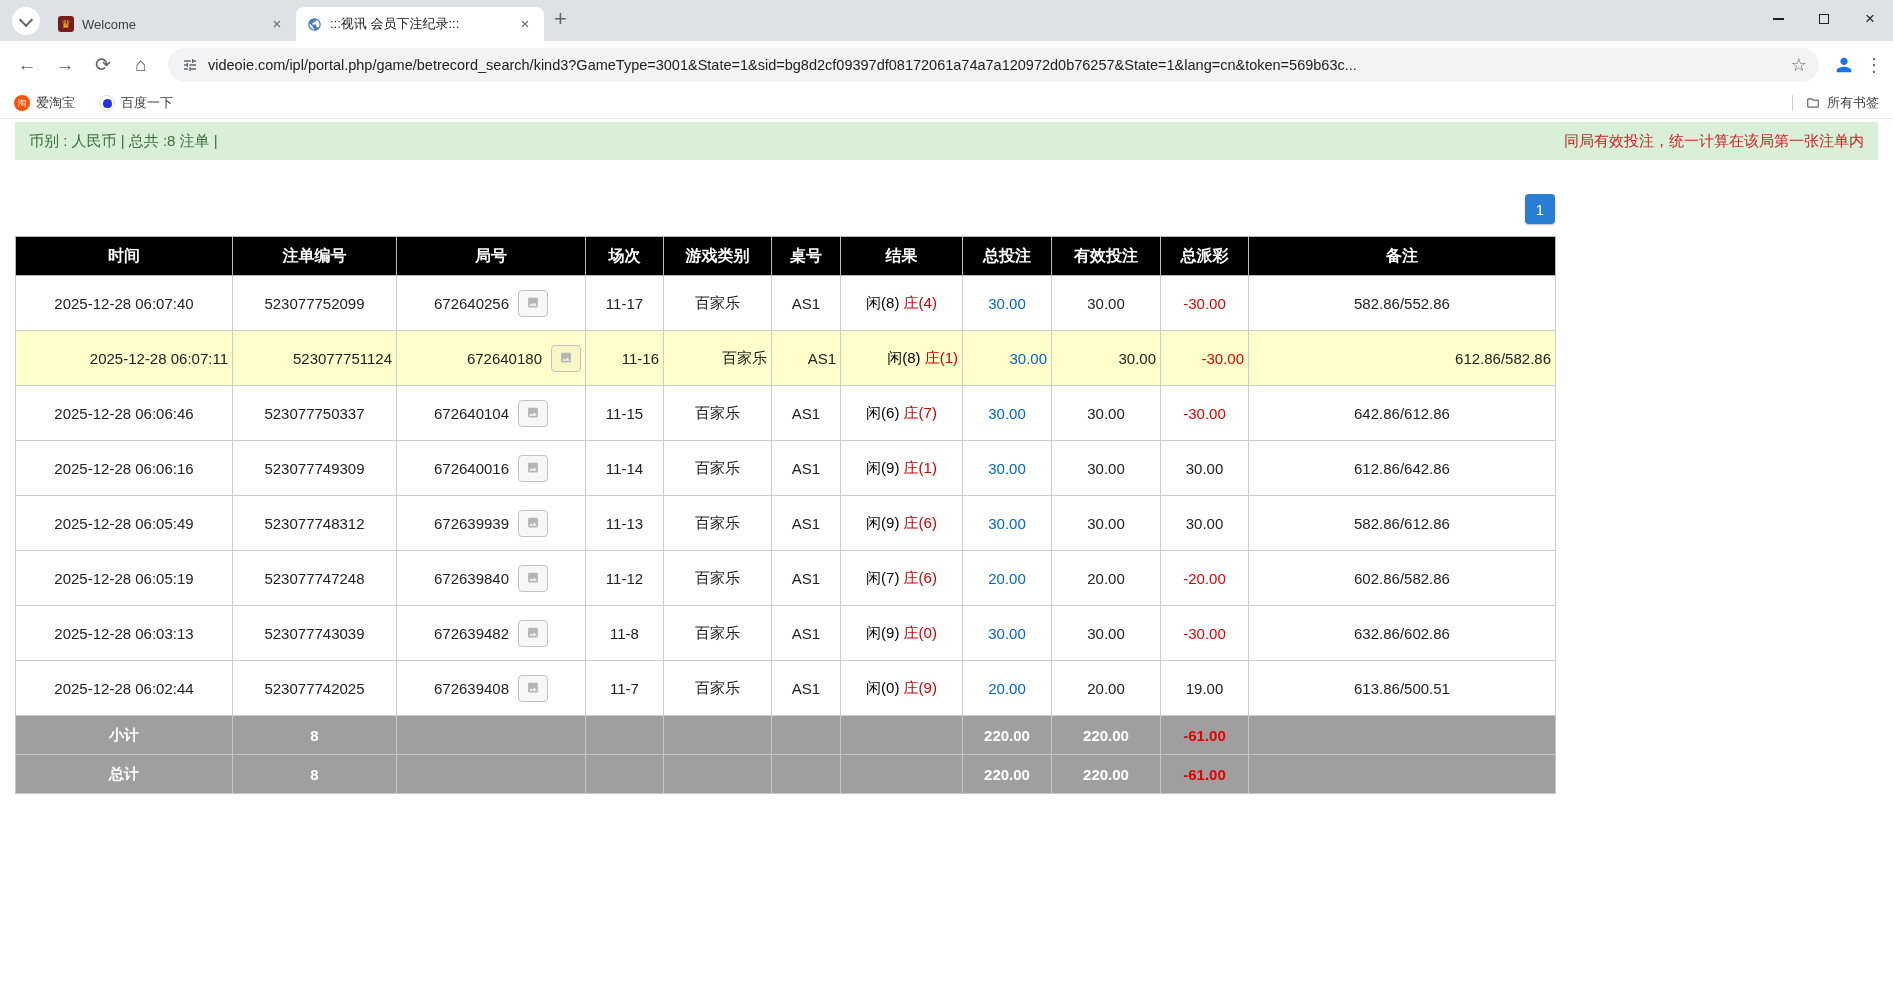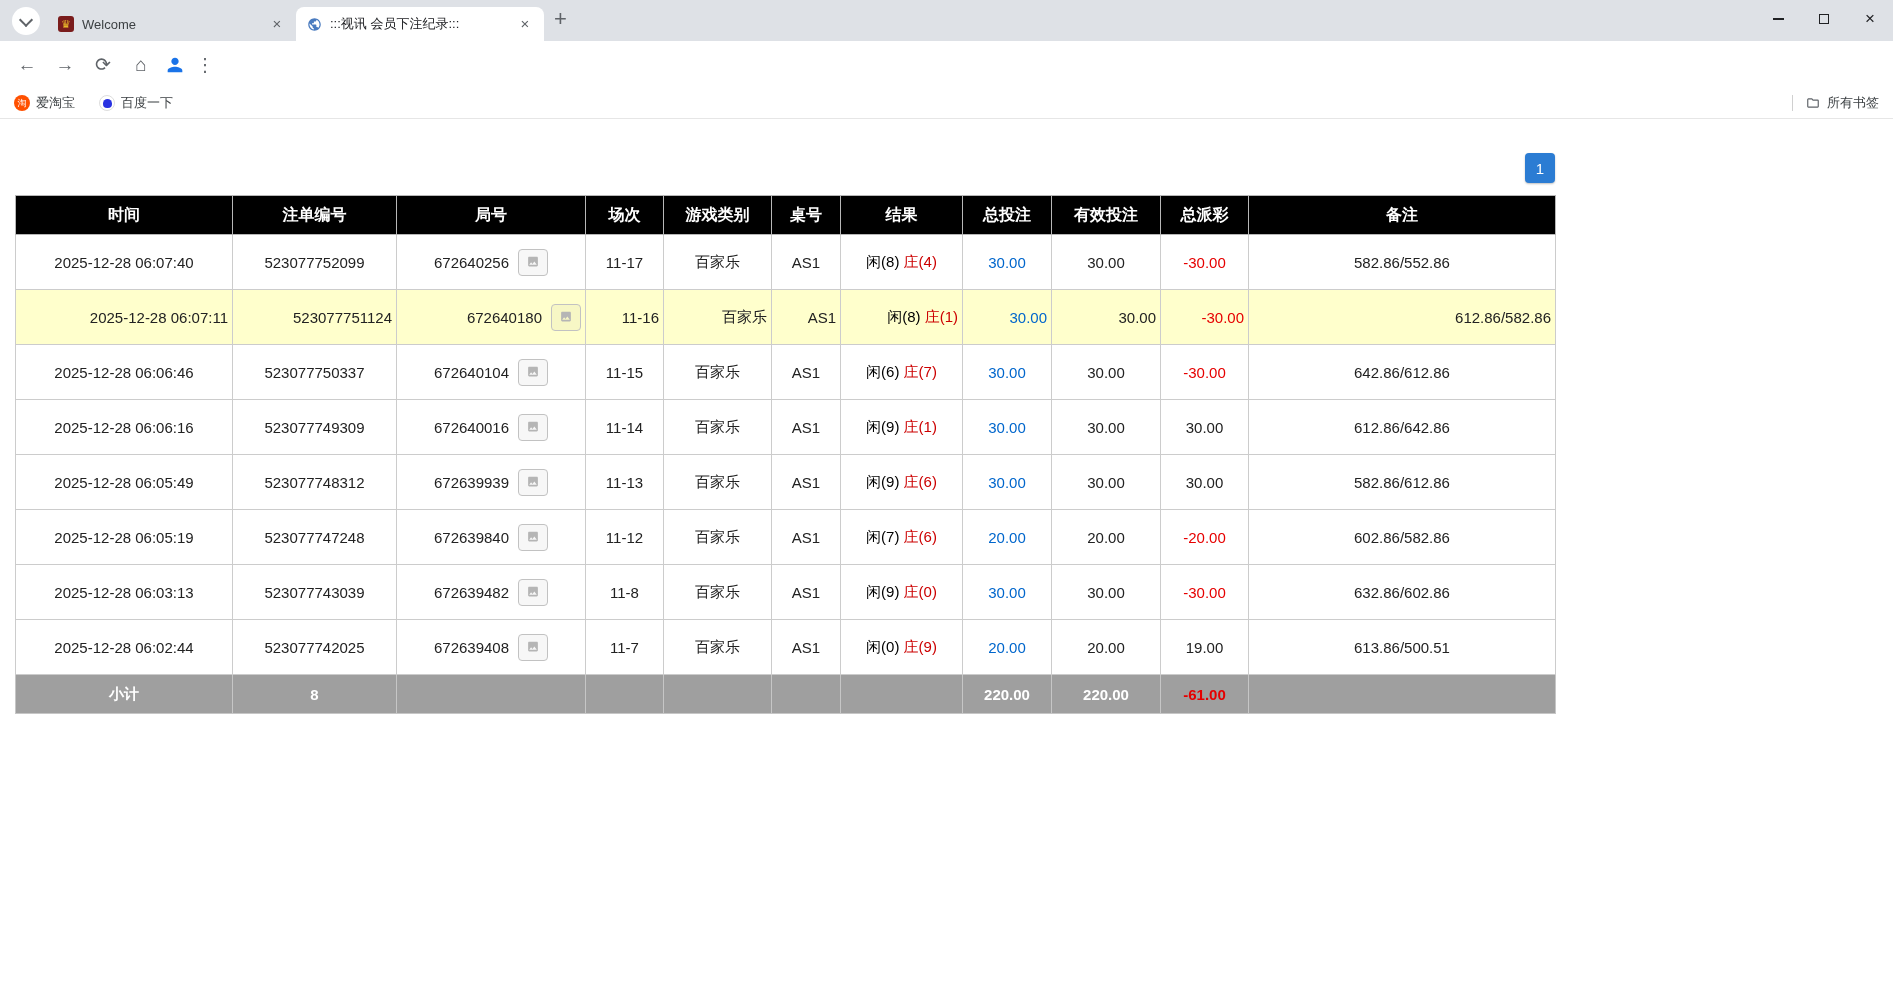--- a/index.html
+++ b/index.html
@@ -103,20 +103,29 @@
     <span class="wc close-glyph">×</span>
   </div>
 </div>
 
 <div class="nav-bar">
   <span class="nav-icon">←</span>
   <span class="nav-icon">→</span>
   <span class="nav-icon">⟳</span>
   <span class="nav-icon">⌂</span>
 
+  <div class="address-bar">
+    <span class="site-info">
+      <svg width="16" height="16" viewBox="0 0 24 24">
+          <path fill="#5f6368" d="M3 17v2h6v-2H3zM3 5v2h10V5H3zm10 16v-2h8v-2h-8v-2h-2v6h2zM7 9v2H3v2h4v2h2V9H7zm14 4v-2H11v2h10zm-6-4h2V7h4V5h-4V3h-2v6z"></path>
+        </svg>
+    </span>
+    <span class="url-text">videoie.com/ipl/portal.php/game/betrecord_search/kind3?GameType=3001&amp;State=1&amp;sid=bg8d2cf09397df08172061a74a7a120972d0b76257&amp;State=1&amp;lang=cn&amp;token=569b63c...</span>
+    <span class="star">☆</span>
+  </div>
 
   <span class="profile">
     <svg width="22" height="22" viewBox="0 0 24 24">
         <path fill="#1a73e8" d="M12 12c2.21 0 4-1.79 4-4s-1.79-4-4-4-4 1.79-4 4 1.79 4 4 4zm0 2c-2.67 0-8 1.34-8 4v2h16v-2c0-2.66-5.33-4-8-4z"></path>
       </svg>
   </span>
   <span class="menu-dots">⋮</span>
 </div>
 
 <div class="bookmarks-bar">
@@ -136,20 +145,24 @@
       <svg width="16" height="14" viewBox="0 0 24 24">
           <path fill="none" stroke="#5f6368" stroke-width="2" d="M10 5H4c-.55 0-1 .45-1 1v12c0 .55.45 1 1 1h16c.55 0 1-.45 1-1V8c0-.55-.45-1-1-1h-8l-2-2z"></path>
         </svg>
     </span>
     <span>所有书签</span>
   </span>
 </div>
 
 <div class="page">
 
+  <div class="info-bar">
+    <span class="info-left">币别 : 人民币 | 总共 :8 注单 |</span>
+    <span class="info-right">同局有效投注，统一计算在该局第一张注单内</span>
+  </div>
 
   <div class="pagination">
     <span class="page-btn">1</span>
   </div>
 
   <table class="bet-table">
     <colgroup>
       <col style="width:217px">
         <col style="width:164px">
         <col style="width:189px">
@@ -344,16 +357,29 @@
           <td></td>
           <td></td>
           <td></td>
           <td></td>
           <td></td>
           <td>220.00</td>
           <td>220.00</td>
           <td class="red">-61.00</td>
           <td></td>
         </tr>
+        <tr class="footer-row">
+          <td>总计</td>
+          <td>8</td>
+          <td></td>
+          <td></td>
+          <td></td>
+          <td></td>
+          <td></td>
+          <td>220.00</td>
+          <td>220.00</td>
+          <td class="red">-61.00</td>
+          <td></td>
+        </tr>
       </tbody>
   </table>
 
 </div>
 
 </body></html>

